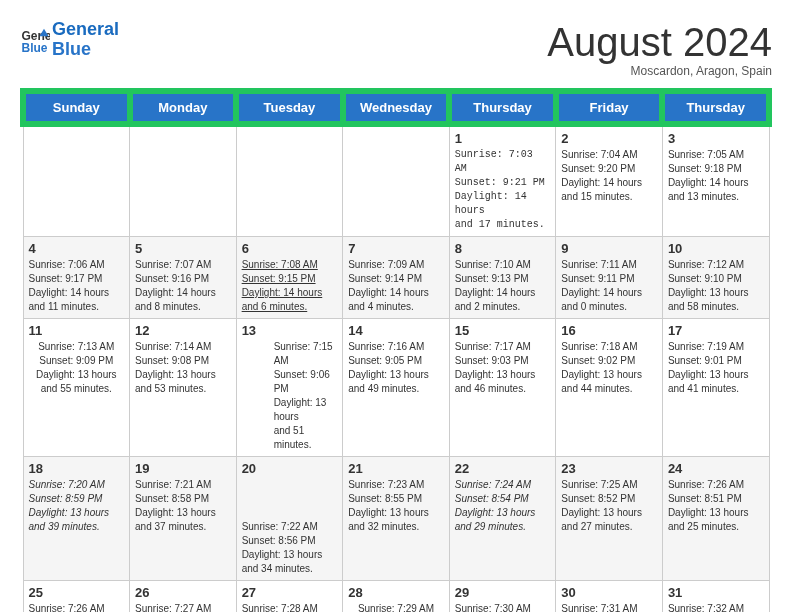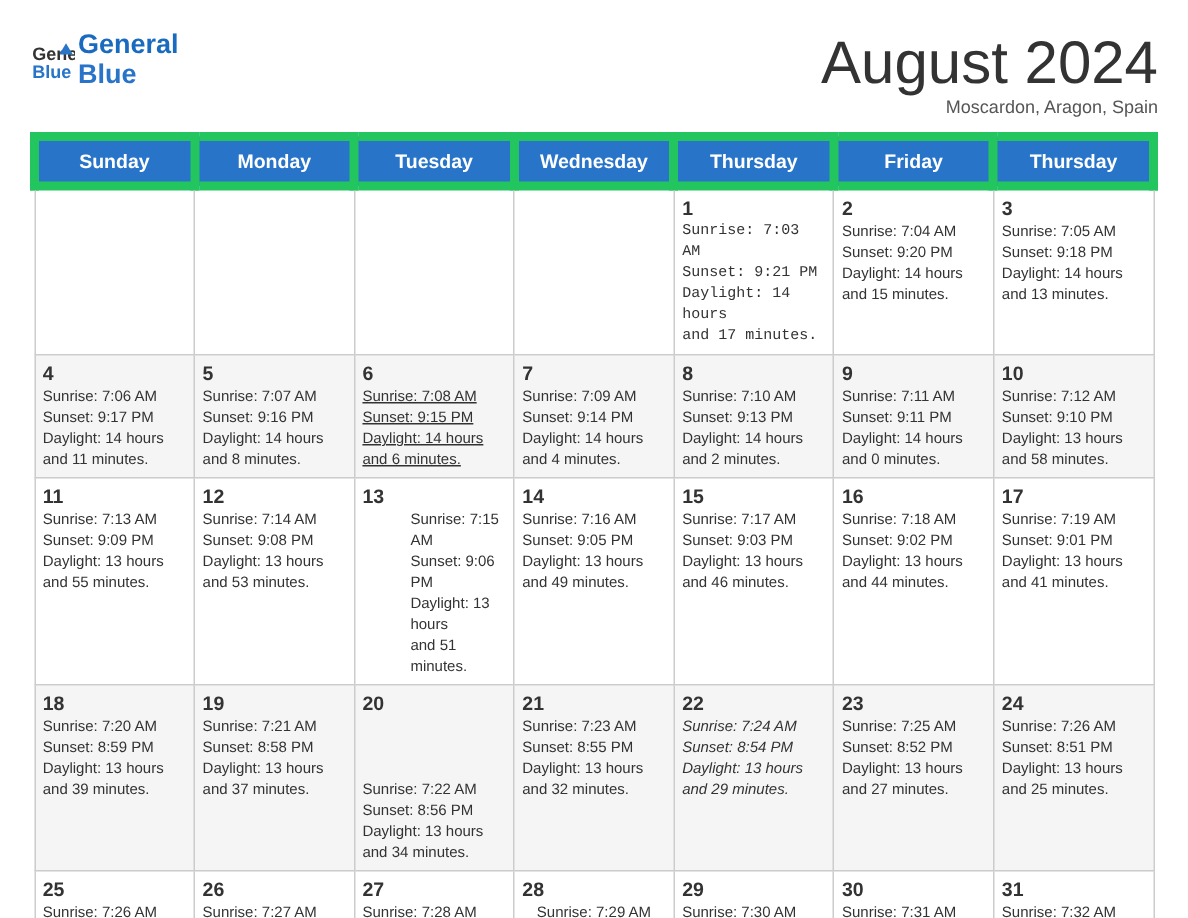--- a/index.html
+++ b/index.html
@@ -215,21 +215,21 @@
           <span class="day-num">10</span>
           <div class="day-info" style="white-space: pre-line;">Sunrise: 7:12 AM
 Sunset: 9:10 PM
 Daylight: 13 hours
 and 58 minutes.</div>
         </td>
       </tr>
       <tr>
         <td>
           <span class="day-num">11</span>
-          <div class="day-info" style="white-space: pre-line;">Sunrise: 7:13 AM
+          <div class="day-info" style="white-space: pre-line; text-align: center;">Sunrise: 7:13 AM
 Sunset: 9:09 PM
 Daylight: 13 hours
 and 55 minutes.</div>
         </td>
         <td>
           <span class="day-num">12</span>
           <div class="day-info" style="white-space: pre-line;">Sunrise: 7:14 AM
 Sunset: 9:08 PM
 Daylight: 13 hours
 and 53 minutes.</div>
@@ -266,21 +266,21 @@
           <span class="day-num">17</span>
           <div class="day-info" style="white-space: pre-line;">Sunrise: 7:19 AM
 Sunset: 9:01 PM
 Daylight: 13 hours
 and 41 minutes.</div>
         </td>
       </tr>
       <tr>
         <td>
           <span class="day-num">18</span>
-          <div class="day-info" style="white-space: pre-line;">Sunrise: 7:20 AM
+          <div class="day-info" style="white-space: pre-line; font-style: italic;">Sunrise: 7:20 AM
 Sunset: 8:59 PM
 Daylight: 13 hours
 and 39 minutes.</div>
         </td>
         <td>
           <span class="day-num">19</span>
           <div class="day-info" style="white-space: pre-line;">Sunrise: 7:21 AM
 Sunset: 8:58 PM
 Daylight: 13 hours
 and 37 minutes.</div>

